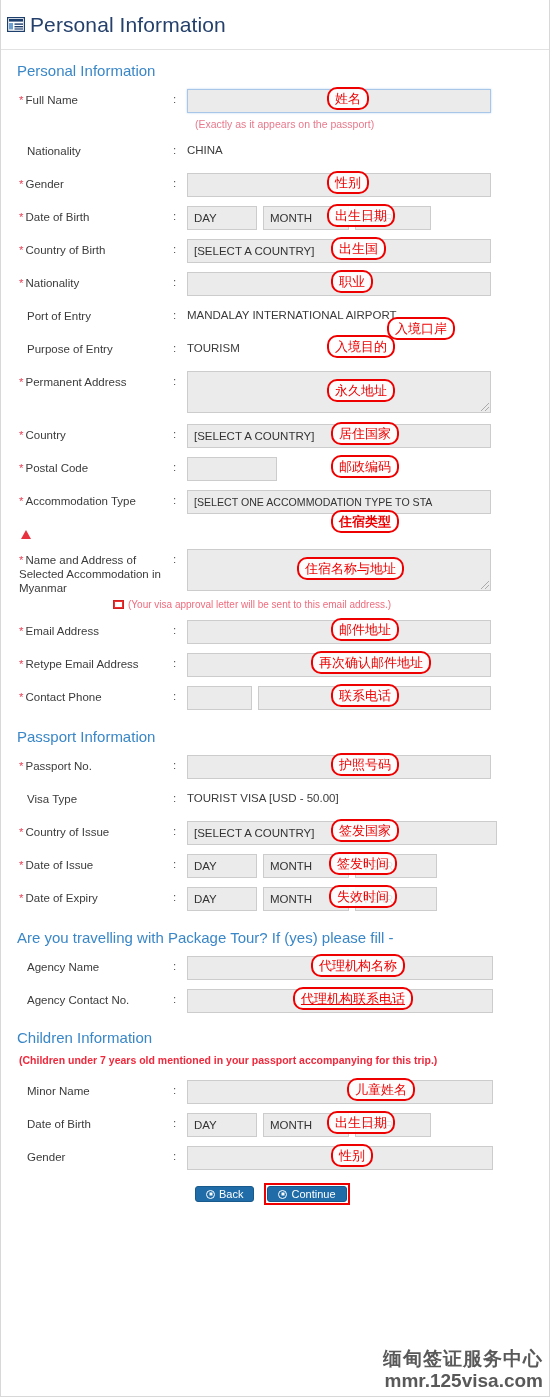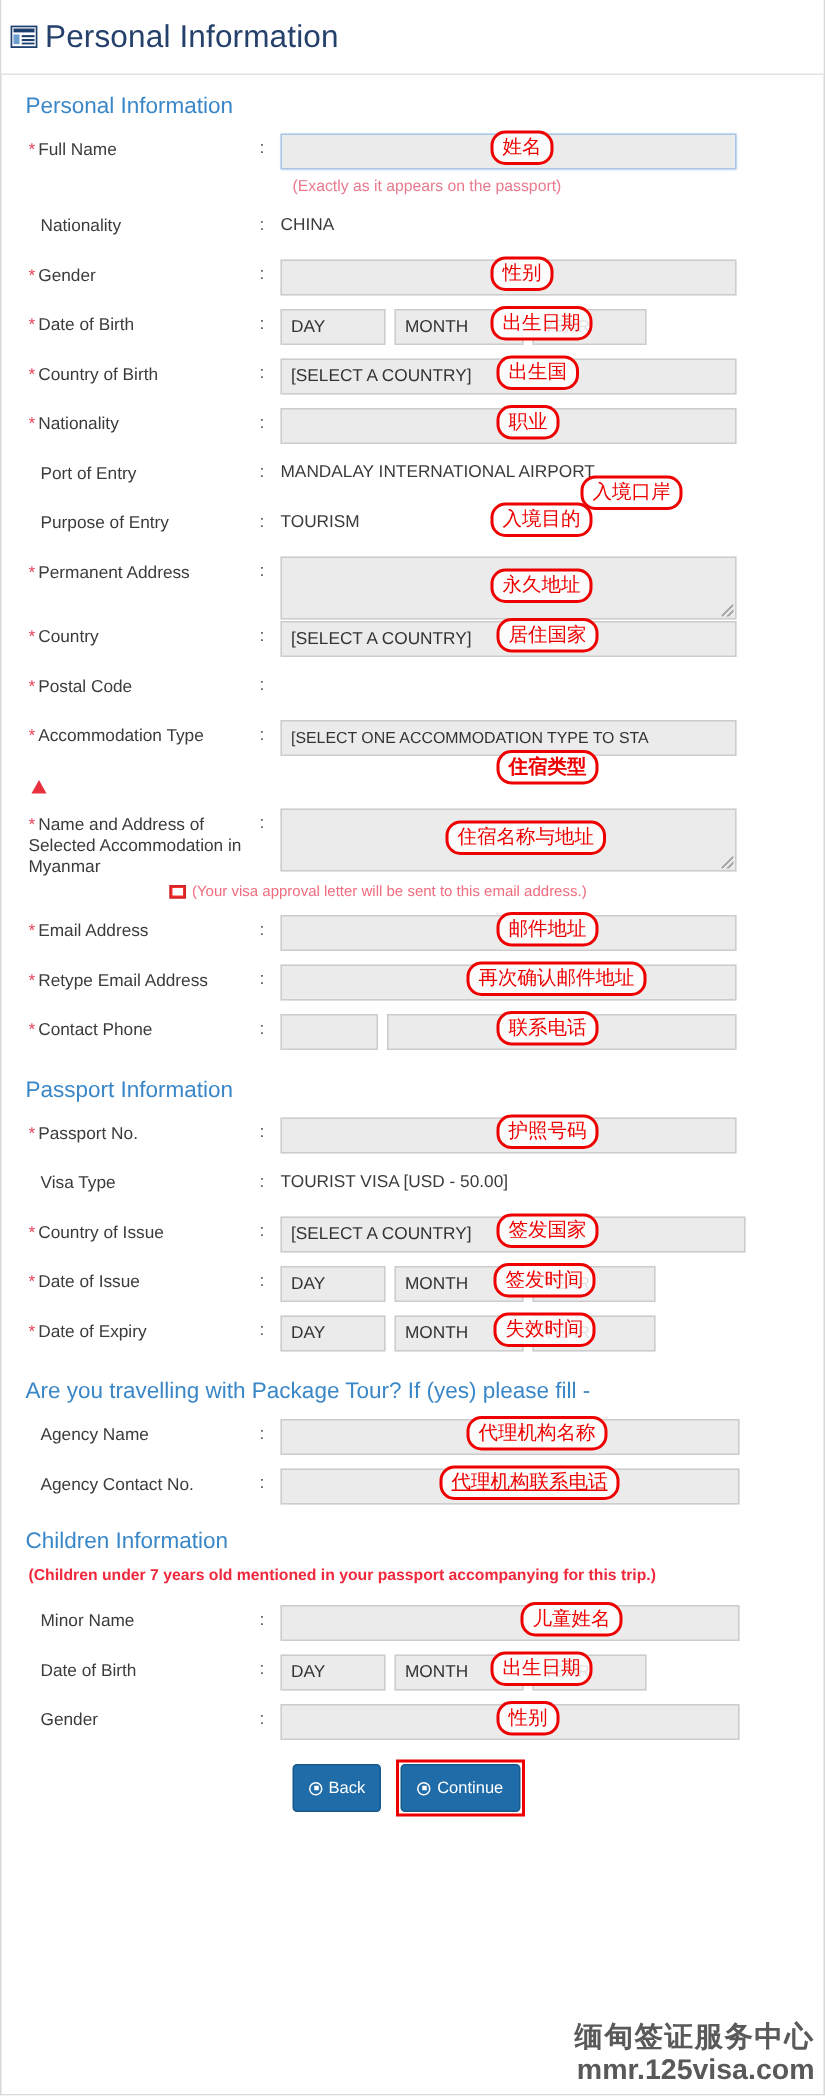--- a/index.html
+++ b/index.html
@@ -198,21 +198,21 @@
     padding-left: 184px;
     margin-top: 16px;
     position: relative;
   }
   .btn {
     background: #1f6ca8;
     color: #fff;
     border: 1px solid #185a8c;
     border-radius: 3px;
     font-size: 11px;
-    height: 32px;
+    height: 16px;
     padding: 0 10px;
     display: inline-flex;
     align-items: center;
     gap: 4px;
     cursor: pointer;
     font-family: "Liberation Sans", sans-serif;
   }
   .btn .bic {
     width: 9px; height: 9px; border-radius: 50%;
     border: 1.5px solid #fff; flex: none;
@@ -330,41 +330,45 @@
 
     <div class="row">
       <div class="lbl indent">Purpose of Entry</div>
       <div class="colon">:</div>
       <div class="fields">
         <div class="plain">TOURISM</div>
         <div class="anno" style="left:140px; top:-3px;">入境目的</div>
       </div>
     </div>
 
-    <div class="row" style="margin-bottom:1px;">
+    <div class="row" style="margin-bottom:11px;">
       <div class="lbl"><span class="req">*</span><span>Permanent Address</span></div>
       <div class="colon">:</div>
       <div class="fields">
         <div class="txta"></div>
         <div class="anno" style="left:140px; top:8px;">永久地址</div>
       </div>
     </div>
 
     <div class="row">
       <div class="lbl"><span class="req">*</span><span>Country</span></div>
       <div class="colon">:</div>
       <div class="fields">
         <div class="sel">[SELECT A COUNTRY]</div>
         <div class="anno" style="left:144px; top:-2px;">居住国家</div>
       </div>
     </div>
 
     <div class="row">
       <div class="lbl"><span class="req">*</span><span>Postal Code</span></div>
       <div class="colon">:</div>
+      <div class="fields">
+        <div class="inp postal"></div>
+        <div class="anno" style="left:144px; top:-2px;">邮政编码</div>
+      </div>
     </div>
 
     <div class="row" style="margin-bottom:18px;">
       <div class="lbl"><span class="req">*</span><span>Accommodation Type</span></div>
       <div class="colon">:</div>
       <div class="fields">
         <div class="sel" style="font-size:10.6px">[SELECT ONE ACCOMMODATION TYPE TO STA</div>
         <div class="anno" style="left:144px; top:20px;font-weight:bold;">住宿类型</div>
       </div>
     </div>

